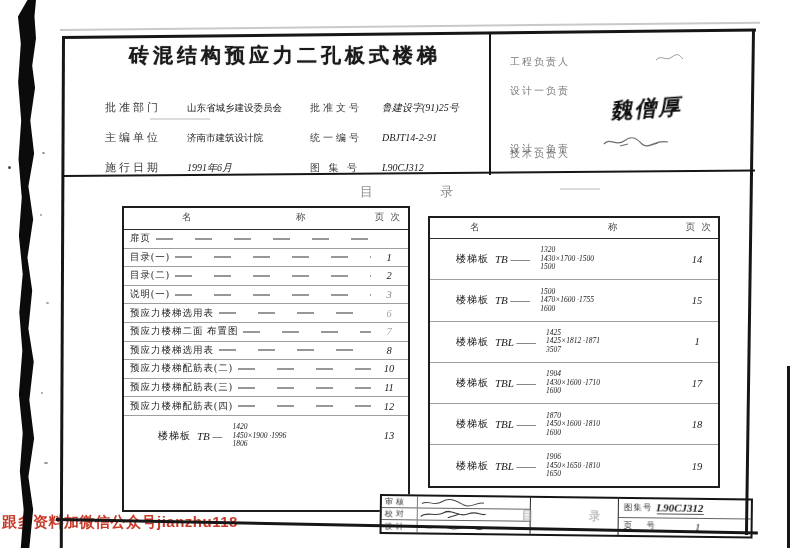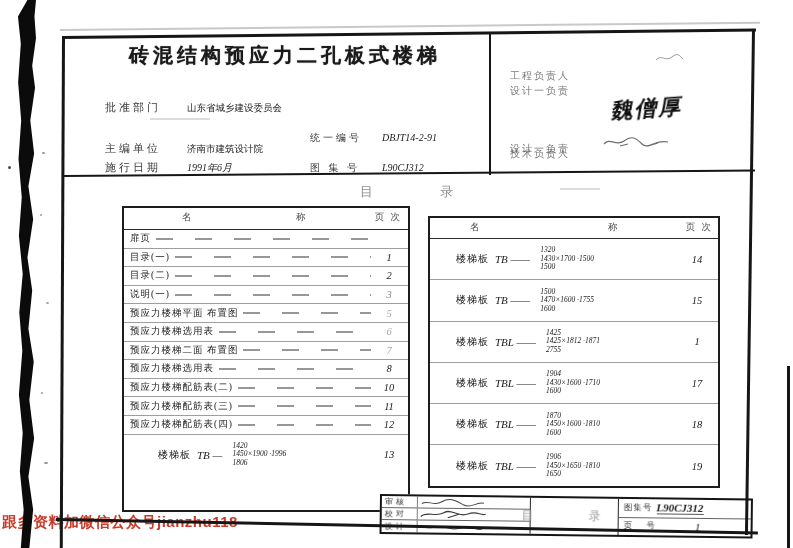--- a/index.html
+++ b/index.html
@@ -94,40 +94,44 @@
   <div class="line" style="left:63px;top:175px;width:692px;height:2px;transform:rotate(-.45deg);transform-origin:left center;"></div>
   <div class="line" style="left:489px;top:33px;width:2px;height:142px;"></div>
   <div class="line" style="left:787px;top:366px;width:3px;height:182px;"></div>
 
   <div class="doc-title">砖混结构预应力二孔板式楼梯</div>
 
   <div class="fieldrow" style="left:105px;top:97px;">
     <span class="flabel" style="width:78px;">批准部门</span>
     <span class="fvalue">山东省城乡建设委员会</span>
   </div>
-  <div class="fieldrow" style="left:105px;top:138px;">
+  <div class="fieldrow" style="left:105px;top:127px;">
     <span class="flabel" style="width:78px;">主编单位</span>
     <span class="fvalue">济南市建筑设计院</span>
   </div>
   <div class="fieldrow" style="left:105px;top:157px;">
     <span class="flabel" style="width:78px;">施行日期</span>
     <span class="fvalue it">1991年6月</span>
   </div>
 
+  <div class="fieldrow" style="left:310px;top:97px;">
+    <span class="flabel" style="width:68px;font-size:10px;">批准文号</span>
+    <span class="fvalue it">鲁建设字(91)25号</span>
+  </div>
   <div class="fieldrow" style="left:310px;top:127px;">
     <span class="flabel" style="width:68px;font-size:10px;">统一编号</span>
     <span class="fvalue it">DBJT14-2-91</span>
   </div>
   <div class="fieldrow" style="left:310px;top:157px;">
     <span class="flabel" style="width:68px;font-size:10px;">图 集 号</span>
     <span class="fvalue it">L90CJ312</span>
   </div>
 
   <div style="position:absolute;left:502px;top:46px;width:248px;height:130px;">
-    <div class="fieldrow" style="left:8px;top:19px;">
+    <div class="fieldrow" style="left:8px;top:5px;">
       <span class="rflabel">工程负责人</span>
     </div>
     <svg class="sig-squiggle" style="left:150px;top:6px;" width="34" height="12" viewBox="0 0 34 12">
       <path d="M4 8 C9 2,14 10,20 5 S28 4,31 7" stroke="#777" fill="none" stroke-width="1"></path>
     </svg>
     <div class="fieldrow" style="left:8px;top:34px;">
       <span class="rflabel">设计一负责</span>
     </div>
     <div class="fieldrow" style="left:8px;top:62px;margin-top:35px;">
       <span class="rflabel">技术负责人</span>
@@ -163,25 +167,20 @@
         <span class="tname">目录(二)</span>
         <span class="leader"></span>
         <span class="tpage">2</span>
       </div>
     <div class="trow">
         <span class="tname">说明(一)</span>
         <span class="leader"></span>
         <span class="tpage" style="opacity:.55;">3</span>
       </div>
     <div class="trow">
-        <span class="tname">预应力楼梯平面 布置图</span>
-        <span class="leader"></span>
-        <span class="tpage" style="opacity:.4;">5</span>
-      </div>
-    <div class="trow">
         <span class="tname">预应力楼梯选用表</span>
         <span class="leader"></span>
         <span class="tpage" style="opacity:.4;">6</span>
       </div>
     <div class="trow">
         <span class="tname">预应力楼梯二面 布置图</span>
         <span class="leader"></span>
         <span class="tpage" style="opacity:.4;">7</span>
       </div>
     <div class="trow">
@@ -241,21 +240,21 @@
         <span>1600</span>
       </div>
       <span class="rpage">15</span>
     </div>
     <div class="rrow">
       <span class="tname">楼梯板</span>
       <span class="model">TBL ——</span>
       <div class="stack">
         <span>1425</span>
         <span>1425×1812 ·1871</span>
-        <span>2755</span>
+        <span>3507</span>
       </div>
       <span class="rpage">1</span>
     </div>
     <div class="rrow">
       <span class="tname">楼梯板</span>
       <span class="model">TBL ——</span>
       <div class="stack">
         <span>1904</span>
         <span>1430×1600 ·1710</span>
         <span>1600</span>

